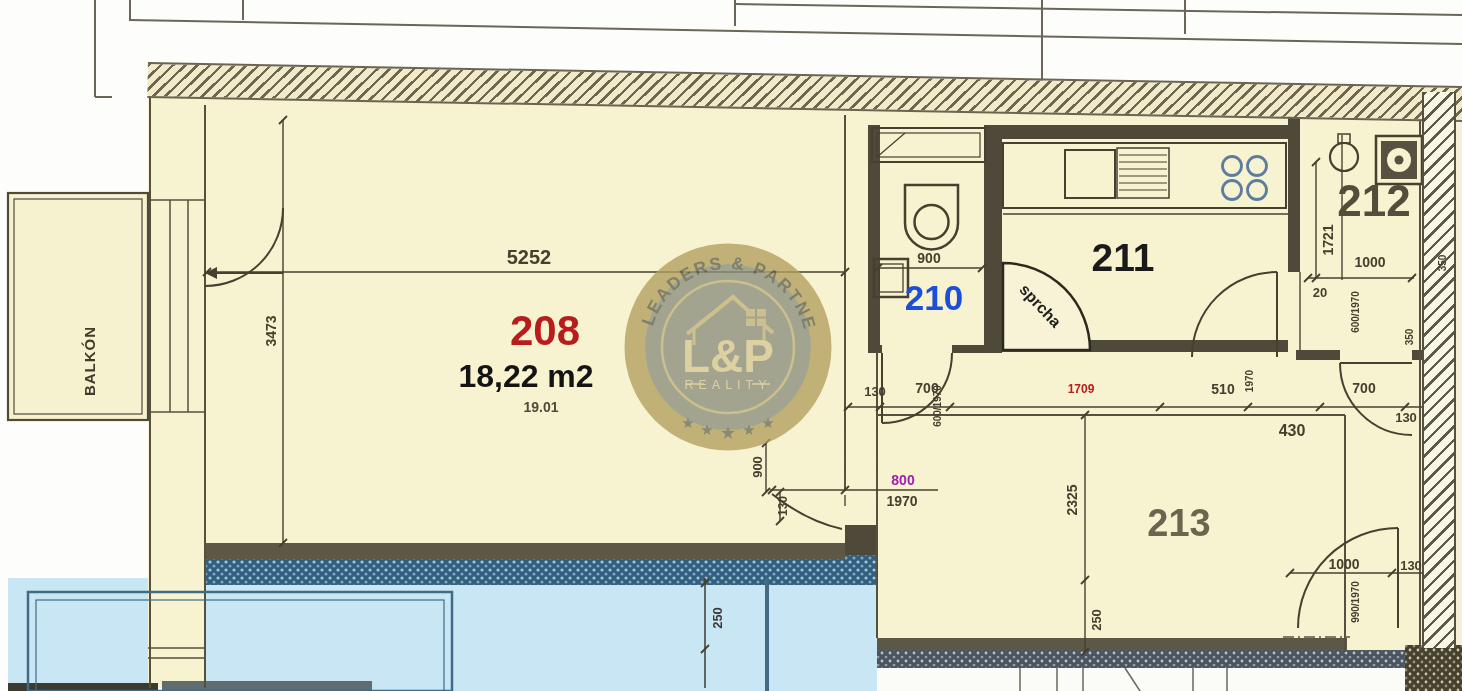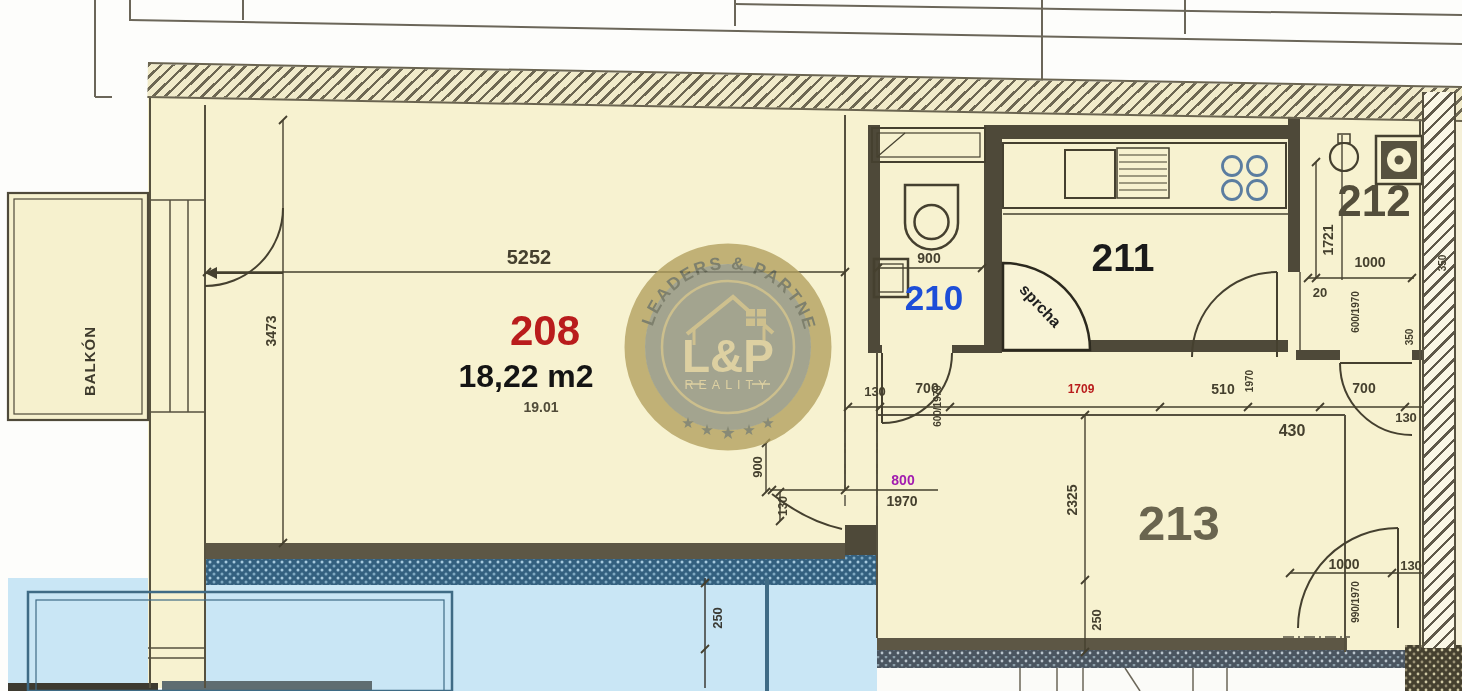--- a/index.html
+++ b/index.html
@@ -273,21 +273,21 @@
   <div class="hatch-right"></div>
 
   <div id="label-layer">
       <div class="lbl" style="left: 89px; top: 361px; font-size: 15px; font-weight: 700; color: rgb(63, 59, 45); letter-spacing: 1px; transform: translate(-50%, -50%) rotate(-90deg);">BALKÓN</div>
       <div class="lbl" style="left: 545px; top: 331px; font-size: 42px; font-weight: 700; color: #b91c1c; transform: translate(-50%, -50%) rotate(0deg);">208</div>
       <div class="lbl" style="left: 526px; top: 376px; font-size: 32px; font-weight: 700; color: rgb(20, 20, 20); transform: translate(-50%, -50%) rotate(0deg); text-align: right;">18,22 m2</div>
       <div class="lbl" style="left: 541px; top: 407px; font-size: 14px; font-weight: 700; color: rgb(80, 75, 56); transform: translate(-50%, -50%) rotate(0deg);">19.01</div>
       <div class="lbl" style="left: 934px; top: 297px; font-size: 35px; font-weight: 700; color: #1d4ed8; transform: translate(-50%, -50%) rotate(0deg);">210</div>
       <div class="lbl" style="left: 1123px; top: 257px; font-size: 39px; font-weight: 700; color: rgb(26, 26, 26); transform: translate(-50%, -50%) rotate(0deg);">211</div>
       <div class="lbl" style="left: 1374px; top: 201px; font-size: 44px; font-weight: 700; color: rgb(83, 78, 59); transform: translate(-50%, -50%) rotate(0deg);">212</div>
-      <div class="lbl" style="left: 1179px; top: 523px; font-size: 49px; font-weight: 700; color: rgb(106, 101, 79); transform: translate(-50%, -50%) rotate(0deg); text-align: right;">213</div>
+      <div class="lbl" style="left: 1179px; top: 523px; font-size: 38px; font-weight: 700; color: rgb(106, 101, 79); transform: translate(-50%, -50%) rotate(0deg); text-align: right;">213</div>
       <div class="lbl" style="left: 1040px; top: 306px; font-size: 16px; font-weight: 600; color: rgb(31, 31, 31); transform: translate(-50%, -50%) rotate(47deg);">sprcha</div>
       <div class="lbl" style="left: 529px; top: 257px; font-size: 20px; font-weight: 700; color: rgb(69, 64, 46); transform: translate(-50%, -50%) rotate(0deg);">5252</div>
       <div class="lbl" style="left: 271px; top: 331px; font-size: 14px; font-weight: 700; color: rgb(69, 64, 46); transform: translate(-50%, -50%) rotate(-90deg);">3473</div>
       <div class="lbl" style="left: 929px; top: 258px; font-size: 14px; font-weight: 700; color: rgb(69, 64, 46); transform: translate(-50%, -50%) rotate(0deg);">900</div>
       <div class="lbl" style="left: 875px; top: 391px; font-size: 13px; font-weight: 700; color: rgb(69, 64, 46); transform: translate(-50%, -50%) rotate(0deg);">130</div>
       <div class="lbl" style="left: 927px; top: 388px; font-size: 14px; font-weight: 700; color: rgb(69, 64, 46); transform: translate(-50%, -50%) rotate(0deg);">700</div>
       <div class="lbl" style="left: 938px; top: 406px; font-size: 10px; font-weight: 700; color: rgb(69, 64, 46); transform: translate(-50%, -50%) rotate(-90deg);">600/1970</div>
       <div class="lbl" style="left: 1081px; top: 389px; font-size: 12px; font-weight: 700; color: #b91c1c; transform: translate(-50%, -50%) rotate(0deg);">1709</div>
       <div class="lbl" style="left: 1223px; top: 389px; font-size: 14px; font-weight: 700; color: rgb(69, 64, 46); transform: translate(-50%, -50%) rotate(0deg);">510</div>
       <div class="lbl" style="left: 1250px; top: 381px; font-size: 10px; font-weight: 700; color: rgb(69, 64, 46); transform: translate(-50%, -50%) rotate(-90deg);">1970</div>

